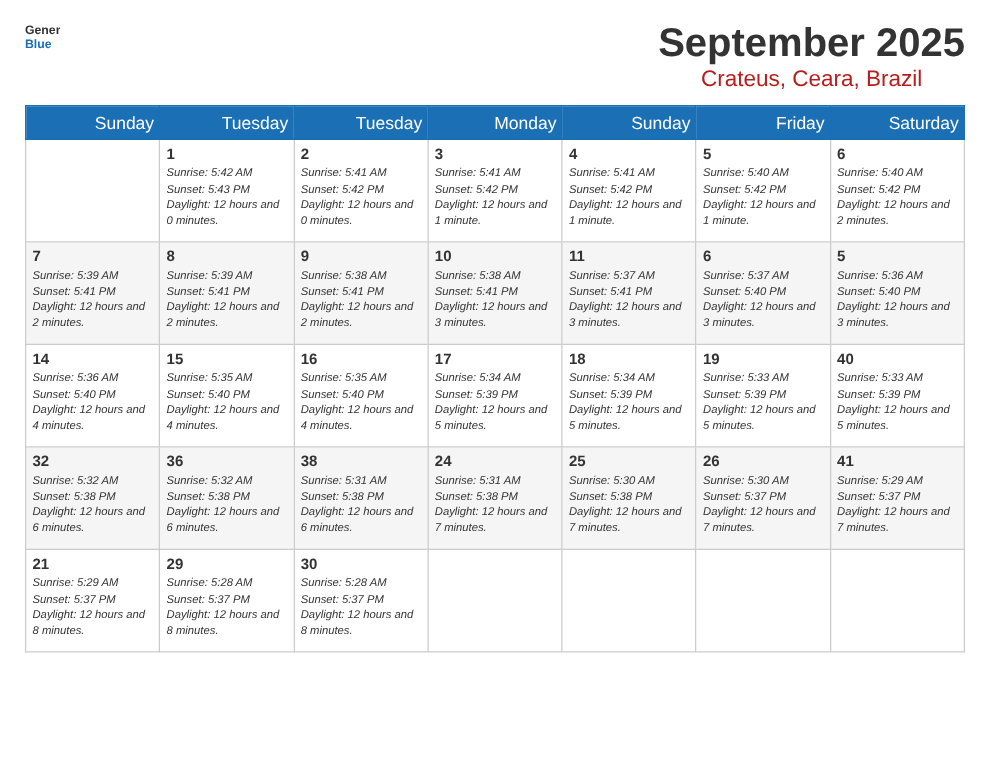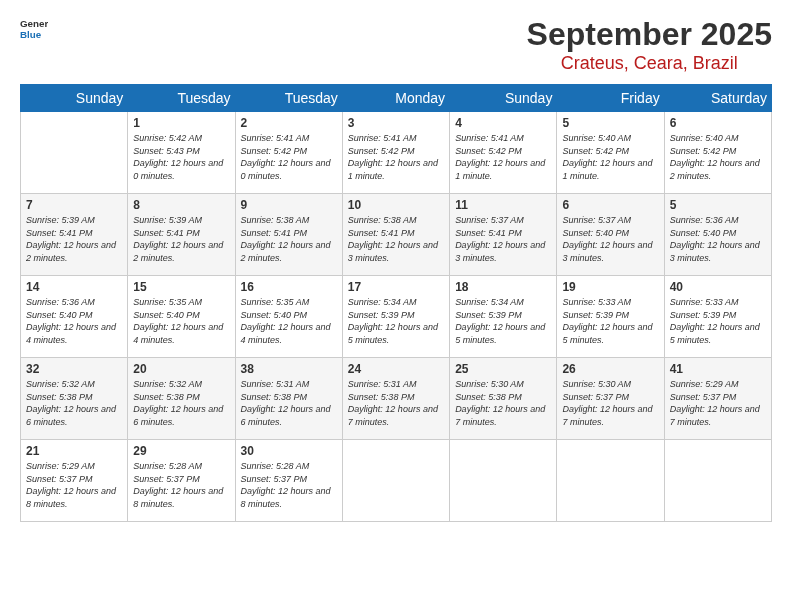--- a/index.html
+++ b/index.html
@@ -264,21 +264,21 @@
         </tr>
         <tr>
           <td>
             <span class="day-num">32</span>
             <div class="day-info">Sunrise: 5:32 AM
 Sunset: 5:38 PM
 Daylight: 12 hours
 and 6 minutes.</div>
           </td>
           <td>
-            <span class="day-num">20</span>
+            <span class="day-num">36</span>
             <div class="day-info">Sunrise: 5:32 AM
 Sunset: 5:38 PM
 Daylight: 12 hours
 and 6 minutes.</div>
           </td>
           <td>
             <span class="day-num">38</span>
             <div class="day-info">Sunrise: 5:31 AM
 Sunset: 5:38 PM
 Daylight: 12 hours

